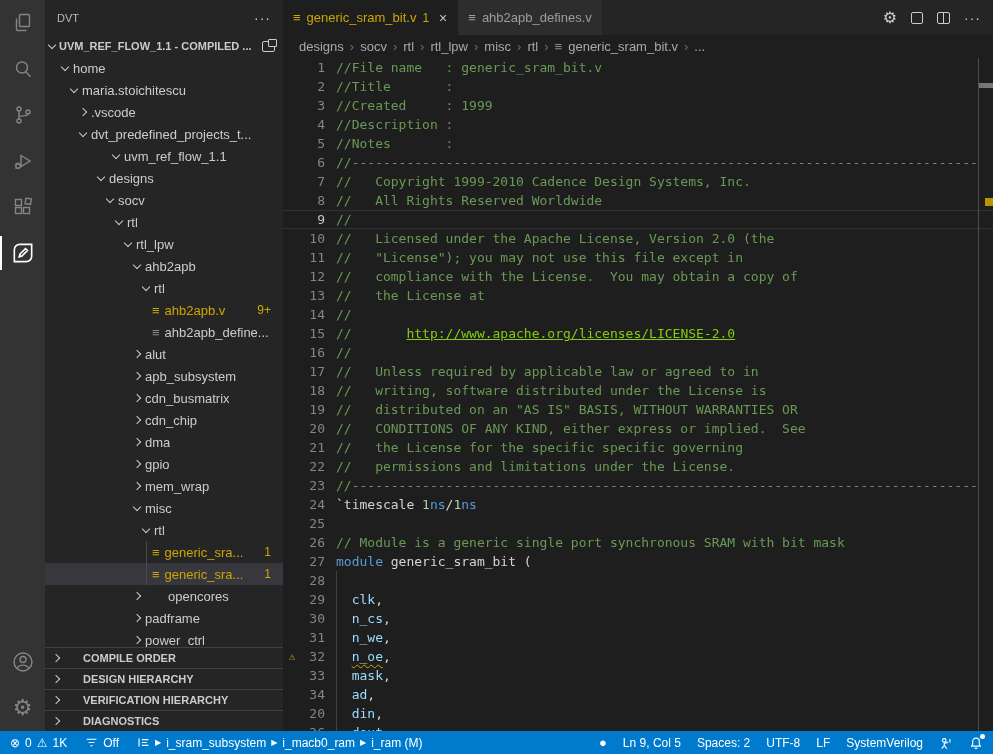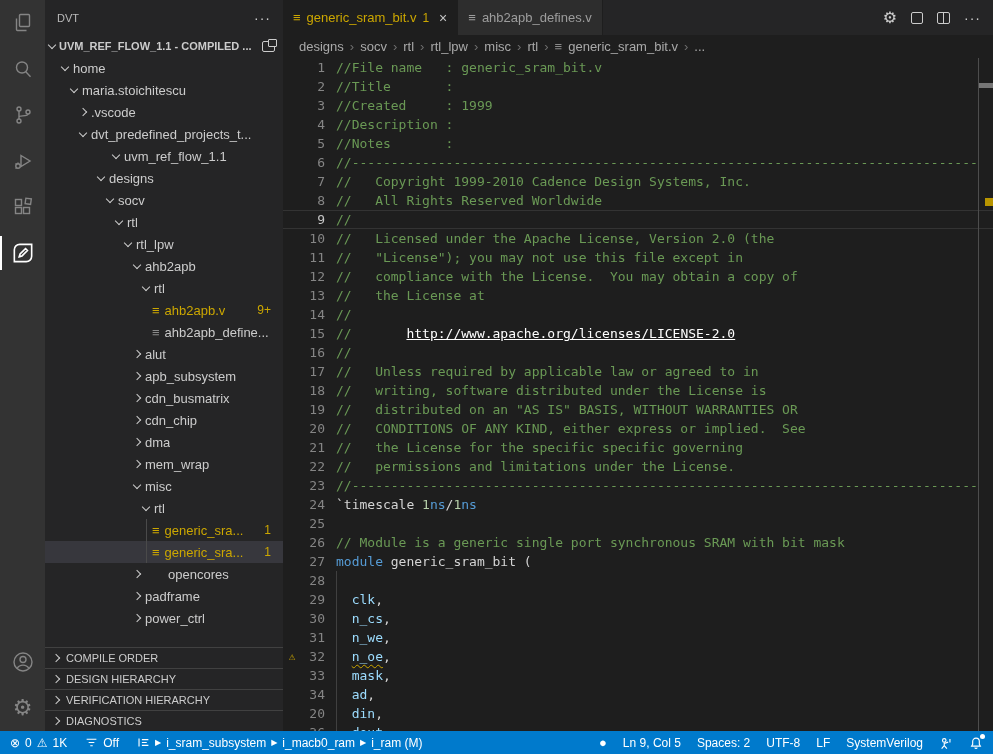--- a/index.html
+++ b/index.html
@@ -42,22 +42,22 @@
   .tree-row { height:22px; display:flex; align-items:center; gap:5px; padding-right:12px;
     white-space:nowrap; cursor:pointer; position:relative; }
   .tree-row.selected { background:#37373d; }
   .tree-row .label { overflow:hidden; text-overflow:ellipsis; }
   .tree-row .label.warn { color:#cca700; }
   .tree-row .badge { margin-left:auto; color:#cca700; font-size:12px; }
   .tree-row .guideline { position:absolute; top:0; bottom:0; width:1px; background:#4a4a4a; }
   .fileicon { color:#8a8a8a; font-size:13px; line-height:1; flex:none; }
   .fileicon.warn { color:#cca700; }
   .panels { flex:none; }
-  .panel-row { height:21px; display:flex; align-items:center; gap:7px; padding:0 8px;
-    font-size:11px; font-weight:normal; color:#cccccc; border-top:1px solid #414141; cursor:pointer; }
+  .panel-row { height:21px; display:flex; align-items:center; gap:24px; padding:0 8px;
+    font-size:11px; font-weight:bold; color:#cccccc; border-top:1px solid #414141; cursor:pointer; }
 
   
   .main { grid-row:1; grid-column:3; display:flex; flex-direction:column; overflow:hidden;
     background:#1e1e1e; }
   .tabbar { height:35px; flex:none; background:#252526; display:flex; align-items:stretch; }
   .tabs { display:flex; }
   .tab { display:flex; align-items:center; gap:6px; padding:0 10px; font-size:13px;
     background:#2d2d2d; color:#9d9d9d; cursor:pointer; border-right:1px solid #1e1e1e; }
   .tab.active { background:#1e1e1e; color:#cca700; }
   .tab .ticon { font-size:13px; }
@@ -82,21 +82,21 @@
   .code-line { height:19px; display:flex; align-items:center; position:relative; }
   .code-line.current { border-top:1px solid #333333; border-bottom:1px solid #333333; }
   .gut { width:18px; flex:none; text-align:center; font-size:11px; color:#cca700; }
   .ln { width:24px; flex:none; text-align:right; color:#858585; font-size:13px; }
   .code-line.current .ln { color:#c6c6c6; }
   .ct { margin-left:11px; white-space:pre; color:#d4d4d4; }
   .code-line.guide .ct::before { content:""; position:absolute; left:53px; top:0; bottom:0;
     width:1px; background:#404040; }
   .cm { color:#6a9955; } .kw { color:#569cd6;text-align:right; } .var { color:#9cdcfe; }
   .num { color:#b5cea8; } .pl { color:#d4d4d4; }
-  .link { color:#ffffff; text-decoration:underline; }
+  .link { color:#84cc16; text-decoration:underline; }
   .sq { text-decoration:underline wavy #cca700; text-underline-offset:3px; text-decoration-thickness:1px; }
   .ruler { position:absolute; top:0; bottom:0; left:695px; width:1px; background:#4d4d4d; }
   .sb-thumb { position:absolute; right:0; top:25px; width:14px; height:5px; background:#767676; }
   .sb-warn { position:absolute; right:0; top:140px; width:8px; height:8px; background:#b89500; }
 
   
   .statusbar { grid-row:2; grid-column:1 / span 3; background:#007acc; color:#ffffff;
     display:flex; align-items:center; font-size:12px; padding:0 10px; gap:18px; white-space:nowrap; }
   .sb-group { display:flex; align-items:center; gap:5px; cursor:pointer; }
   .sb-right { margin-left:auto; display:flex; align-items:center; gap:16px; }
@@ -250,20 +250,24 @@
         <div class="tree-row" style="padding-left: 89px;">
           <span class="chev right"></span>
           <span class="label">cdn_chip</span>
         </div>
         <div class="tree-row" style="padding-left: 89px;">
           <span class="chev right"></span>
           <span class="label">dma</span>
         </div>
         <div class="tree-row" style="padding-left: 89px;">
           <span class="chev right"></span>
+          <span class="label">gpio</span>
+        </div>
+        <div class="tree-row" style="padding-left: 89px;">
+          <span class="chev right"></span>
           <span class="label">mem_wrap</span>
         </div>
         <div class="tree-row" style="padding-left: 89px;">
           <span class="chev down"></span>
           <span class="label">misc</span>
         </div>
         <div class="tree-row" style="padding-left: 98px;">
           <span class="chev down"></span>
           <span class="label">rtl</span>
         </div>

